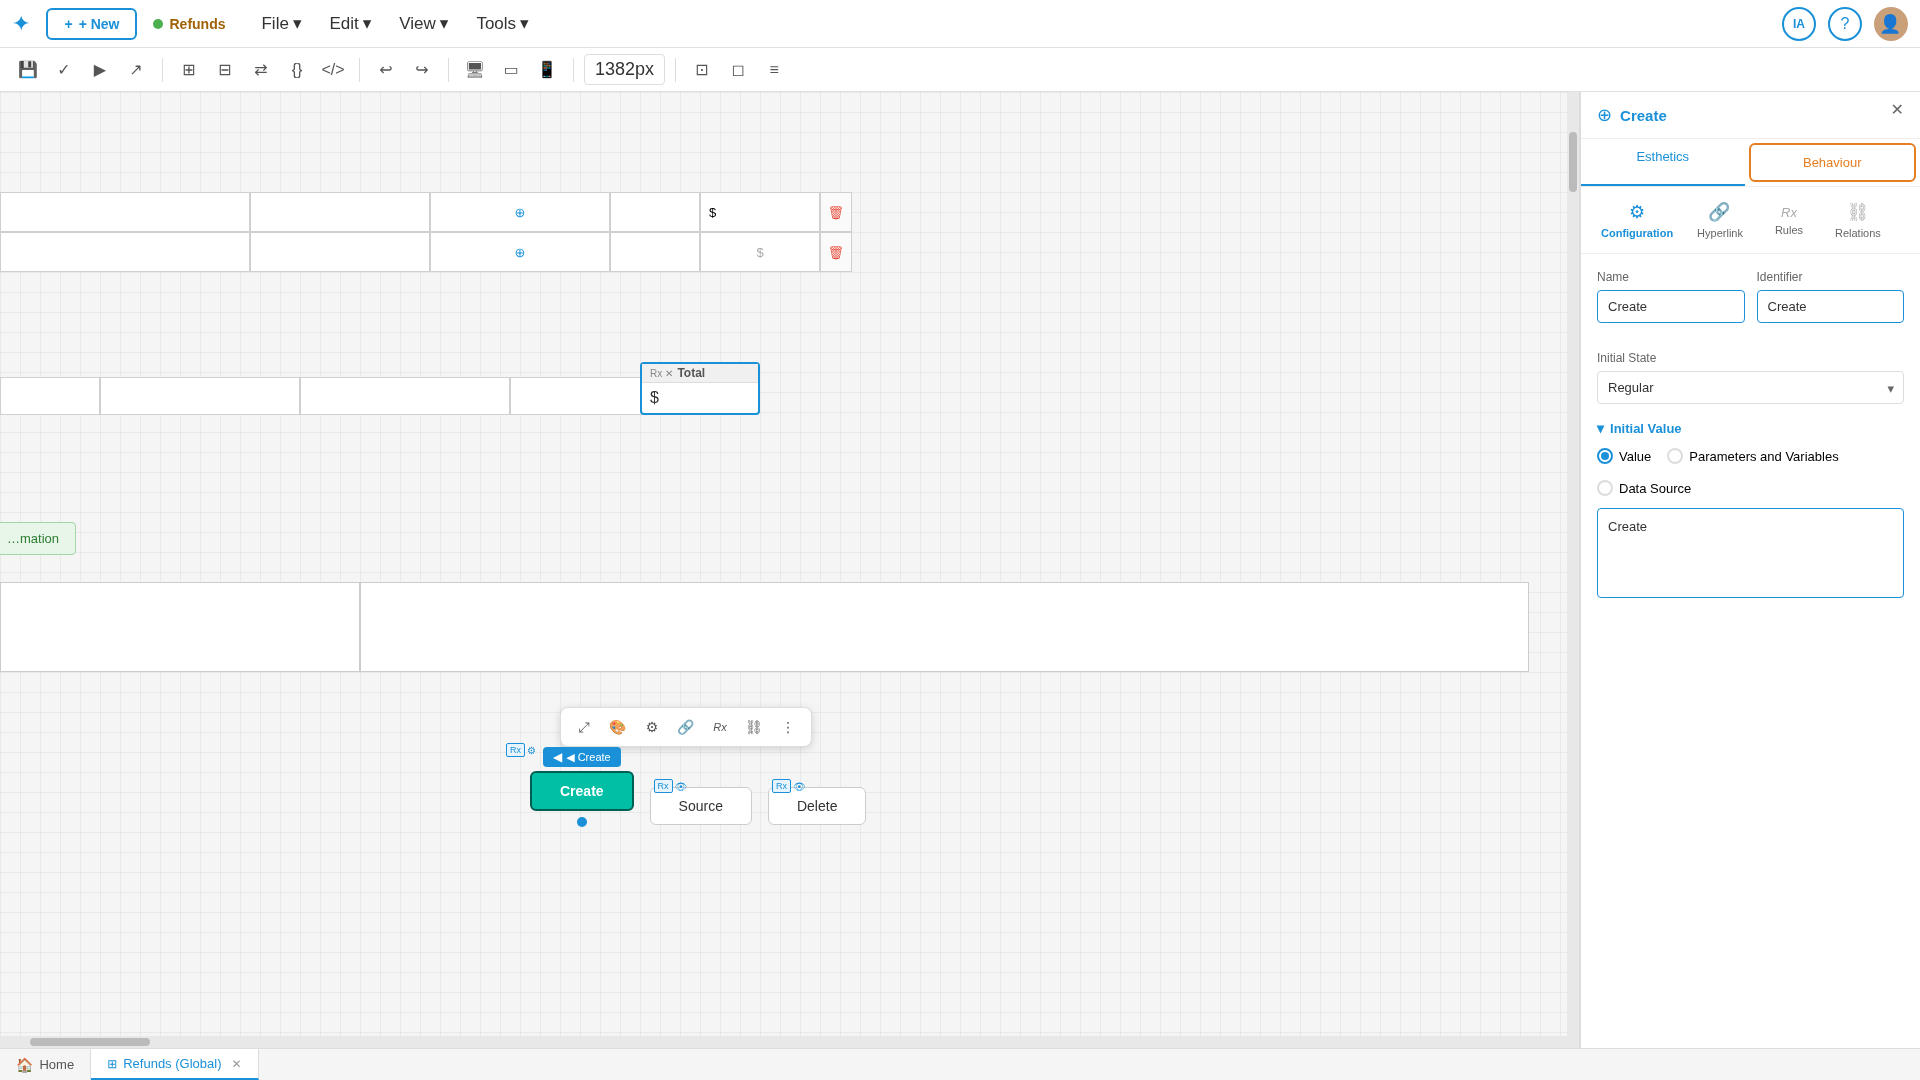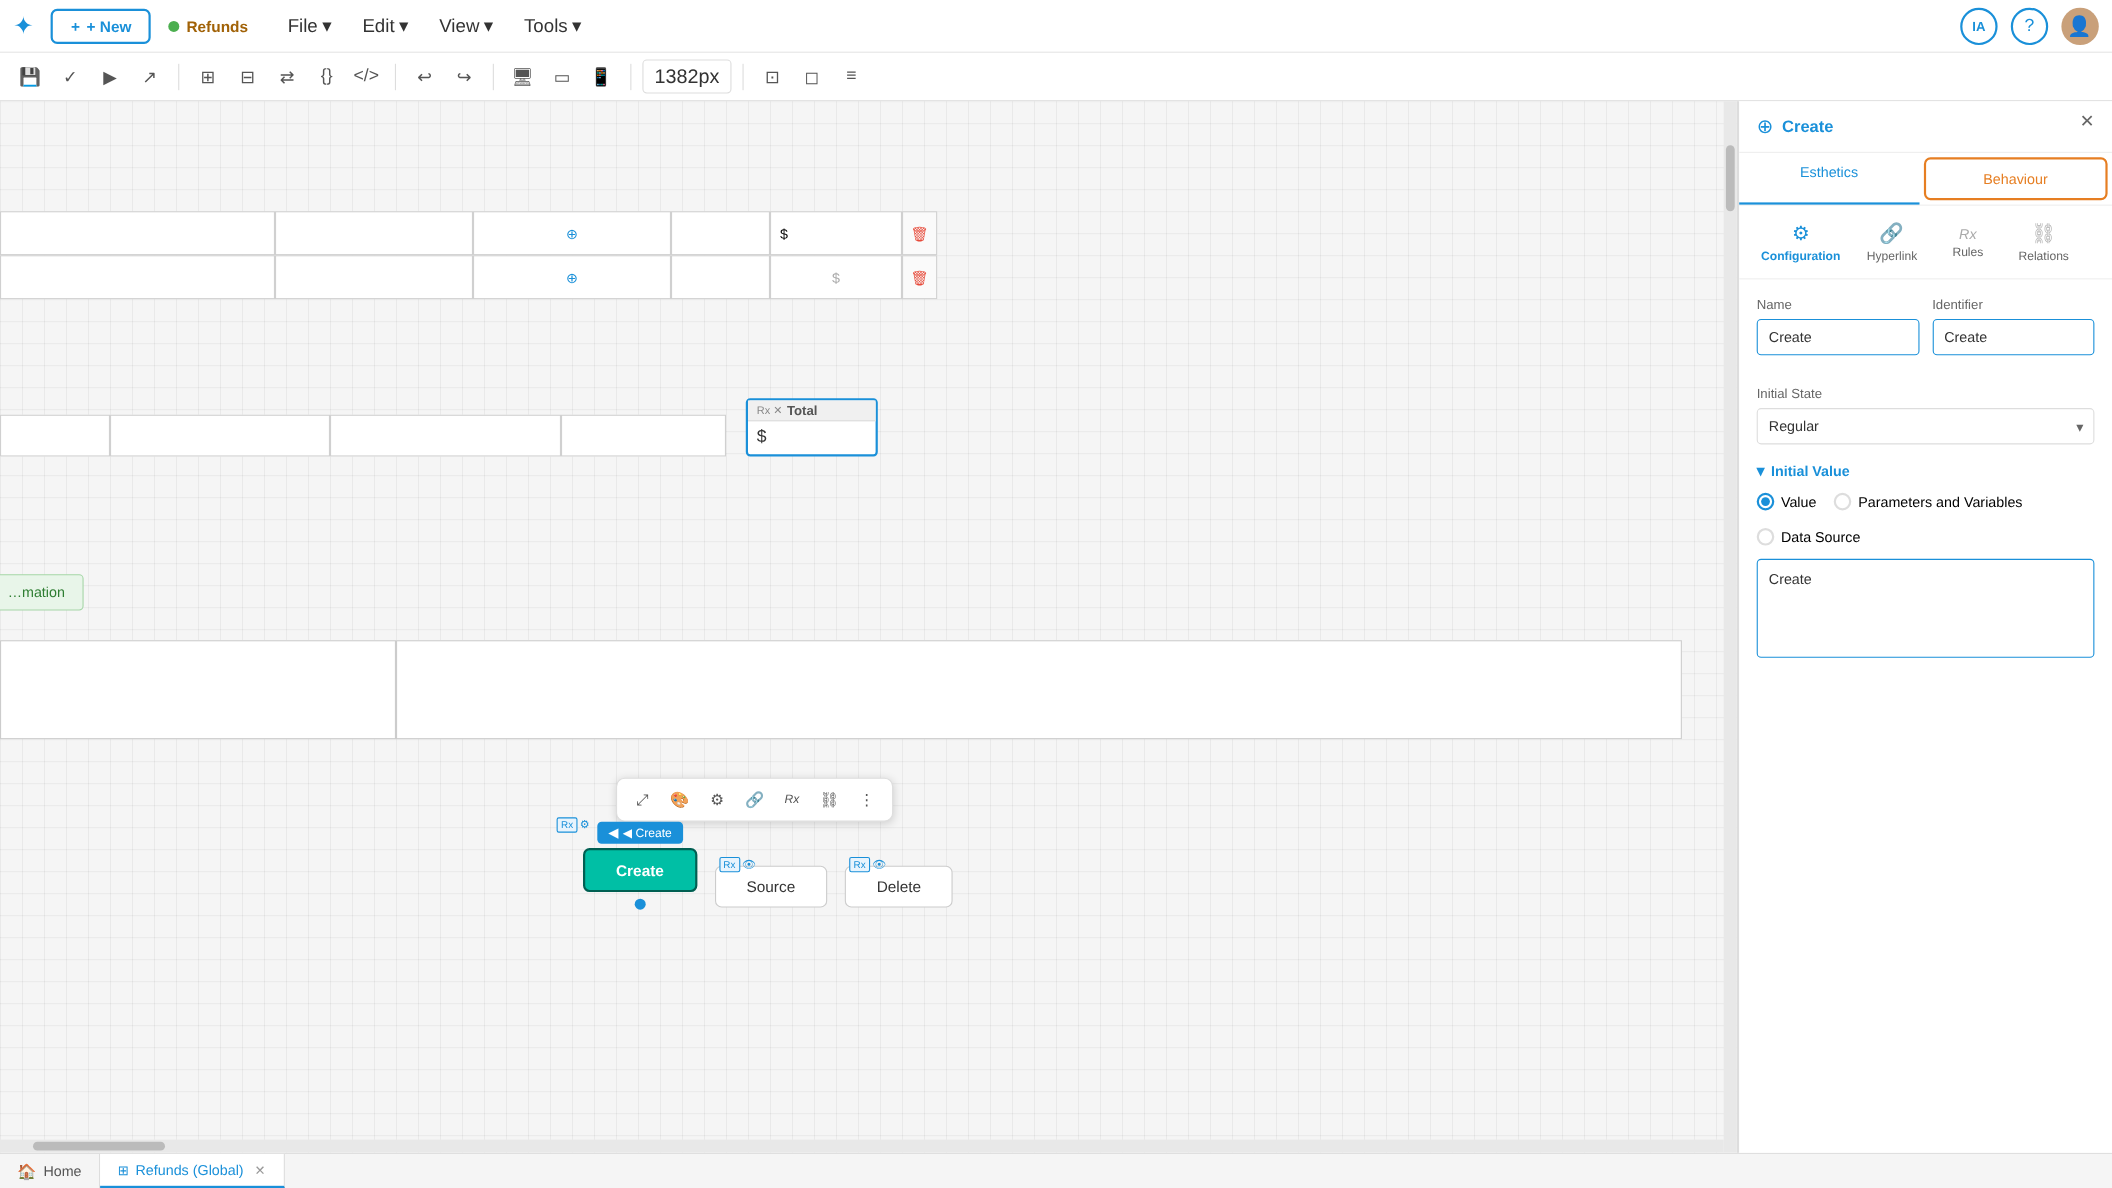--- a/index.html
+++ b/index.html
@@ -49,21 +49,20 @@
     .canvas-scroll-h { position: absolute; left: 0; right: 12px; bottom: 0; height: 12px; background: #e8e8e8; }
     .scroll-thumb-v { width: 8px; margin: 2px; height: 60px; background: #bbb; border-radius: 4px; margin-top: 40px; }
     .scroll-thumb-h { height: 8px; margin: 2px; width: 120px; background: #bbb; border-radius: 4px; margin-left: 30px; }
 
     
     .total-box {
       position: absolute; top: 270px; left: 640px;
       background: #fff; border: 2px solid #1a90d9;
       border-radius: 4px; padding: 0; display: flex; flex-direction: column;
       min-width: 120px;
-      margin-left: 38px;
     }
     .total-header { background: #f0f0f0; padding: 2px 8px; font-size: 11px; color: #333; border-bottom: 1px solid #ddd; display: flex; align-items: center; gap: 4px; }
     .total-value-row { display: flex; align-items: center; padding: 6px 8px; font-size: 14px; color: #333; }
 
     
     .info-box {
       position: absolute; top: 430px; left: -10px;
       background: #e8f5e9; border: 1px solid #a5d6a7;
       border-radius: 4px; padding: 8px 16px;
       color: #2e7d32; font-size: 13px;

